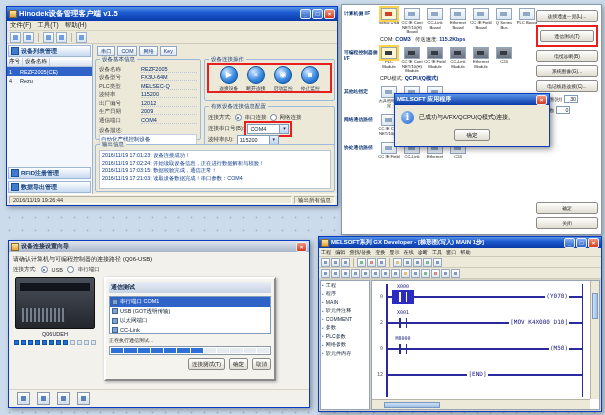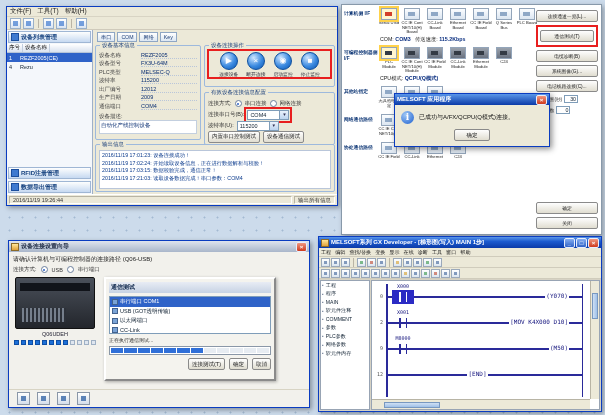--- a/index.html
+++ b/index.html
@@ -164,20 +164,29 @@
 .vthumb{margin:12px 1px 0;height:26px;background:linear-gradient(90deg,#cfe0f4,#9fc0e8);border:1px solid #7898c0}
 .hscroll{position:absolute;left:0;right:9px;bottom:0;height:10px;background:#ece9d8;border-top:1px solid #b8b4a4}
 .hthumb{margin:2px 0 0 12px;width:56px;height:6px;background:linear-gradient(#cfe0f4,#9fc0e8);border:1px solid #7898c0}
 </style>
 </head>
 <body>
 
 <div class="screen">
 
   <div class="win" style="left:6px;top:6px;width:332px;height:200px">
+    <div class="tbar">
+      <span class="wicon"></span>
+      <span>Hinodek设备管理客户端 v1.5</span>
+      <span class="tbtns">
+        <span class="tbtn">_</span>
+        <span class="tbtn">□</span>
+        <span class="tbtn close">×</span>
+      </span>
+    </div>
     <div class="menu">
       <span>文件(F)</span>
       <span>工具(T)</span>
       <span>帮助(H)</span>
     </div>
     <div class="tbrow">
       <span class="tico"></span>
       <span class="tico"></span>
       <span class="sep"></span>
       <span class="tico"></span>

